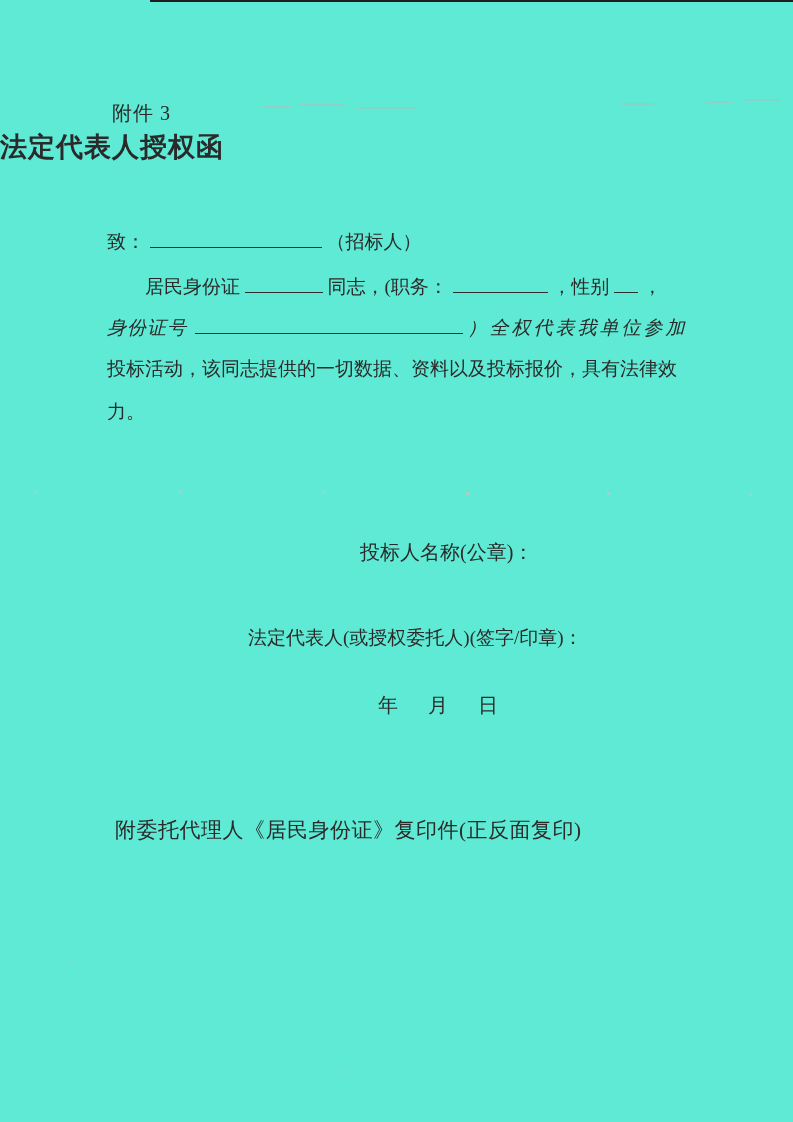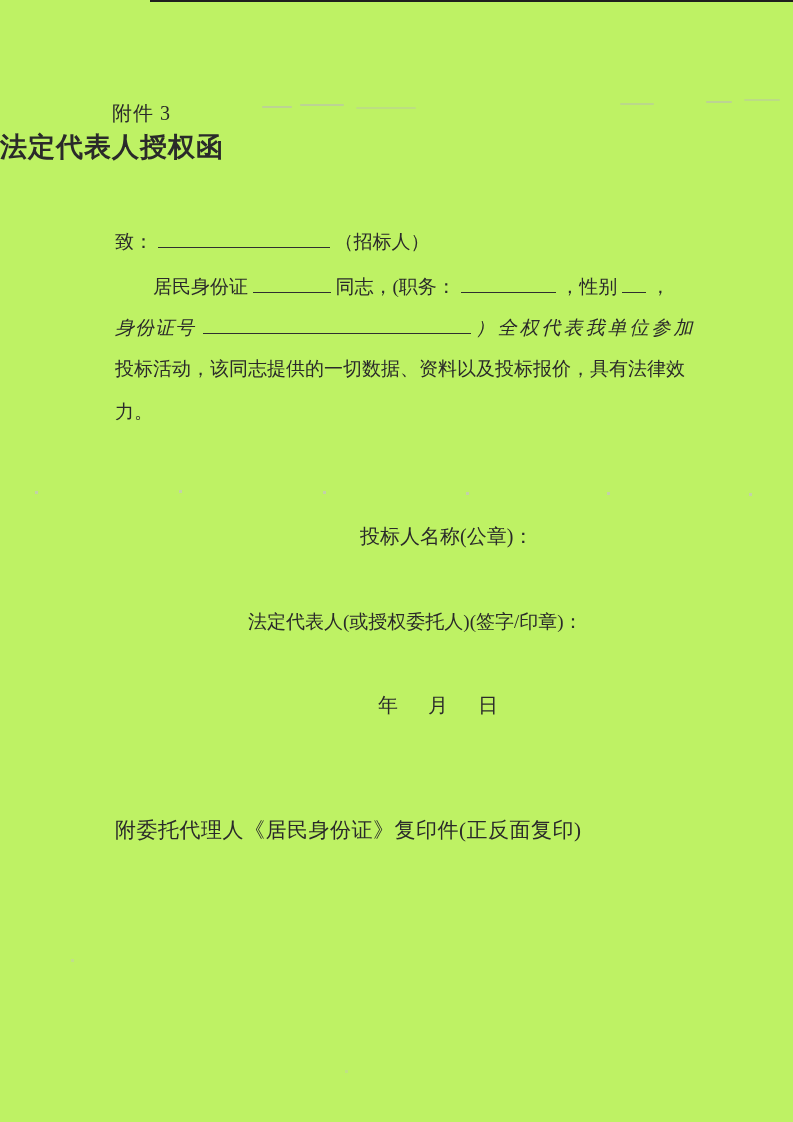--- a/index.html
+++ b/index.html
@@ -4,21 +4,21 @@
 <style>
   html, body {
     margin: 0;
     padding: 0;
     background: #ffffff;
   }
   .page {
     position: relative;
     width: 793px;
     height: 1122px;
-    background: #bef264;
+    background: #5eead4;
     overflow: hidden;
     font-family: "Liberation Serif", serif;
     color: #2a2a2a;
   }
   
   .scan-strip-top {
     position: absolute;
     top: 0; left: 150px; right: 0;
     height: 2px;
     background: #1f1f1f;
@@ -46,21 +46,21 @@
   .doc-title {
     position: absolute;
     left: 0; right: 0; top: 129px;
     text-align: left;
     font-size: 27px;
     font-weight: bold;
     letter-spacing: 1px;
   }
   .line {
     position: absolute;
-    left: 115px;
+    left: 107px;
     font-size: 19px;
     white-space: nowrap;
     line-height: 26px;
   }
   .indent { padding-left: 38px; }
   .blank {
     display: inline-block;
     height: 1em;
     border-bottom: 1.5px solid #2f2f2f;
     vertical-align: baseline;
@@ -69,20 +69,21 @@
   .w78  { width: 78px; }
   .w95  { width: 95px; }
   .w24  { width: 24px; }
   .w268 { width: 268px; margin-left: 3px; }
   .sp3  { letter-spacing: 3px; }
   .sp1  { letter-spacing: 1px; }
   .sig-line {
     position: absolute;
     font-size: 20px;
     white-space: nowrap;
+    margin-top: 16px;
   }
   .date-line {
     position: absolute;
     left: 378px; top: 692px;
     display: flex;
     gap: 30px;
     font-size: 20px;
   }
   .footer-note {
     position: absolute;

